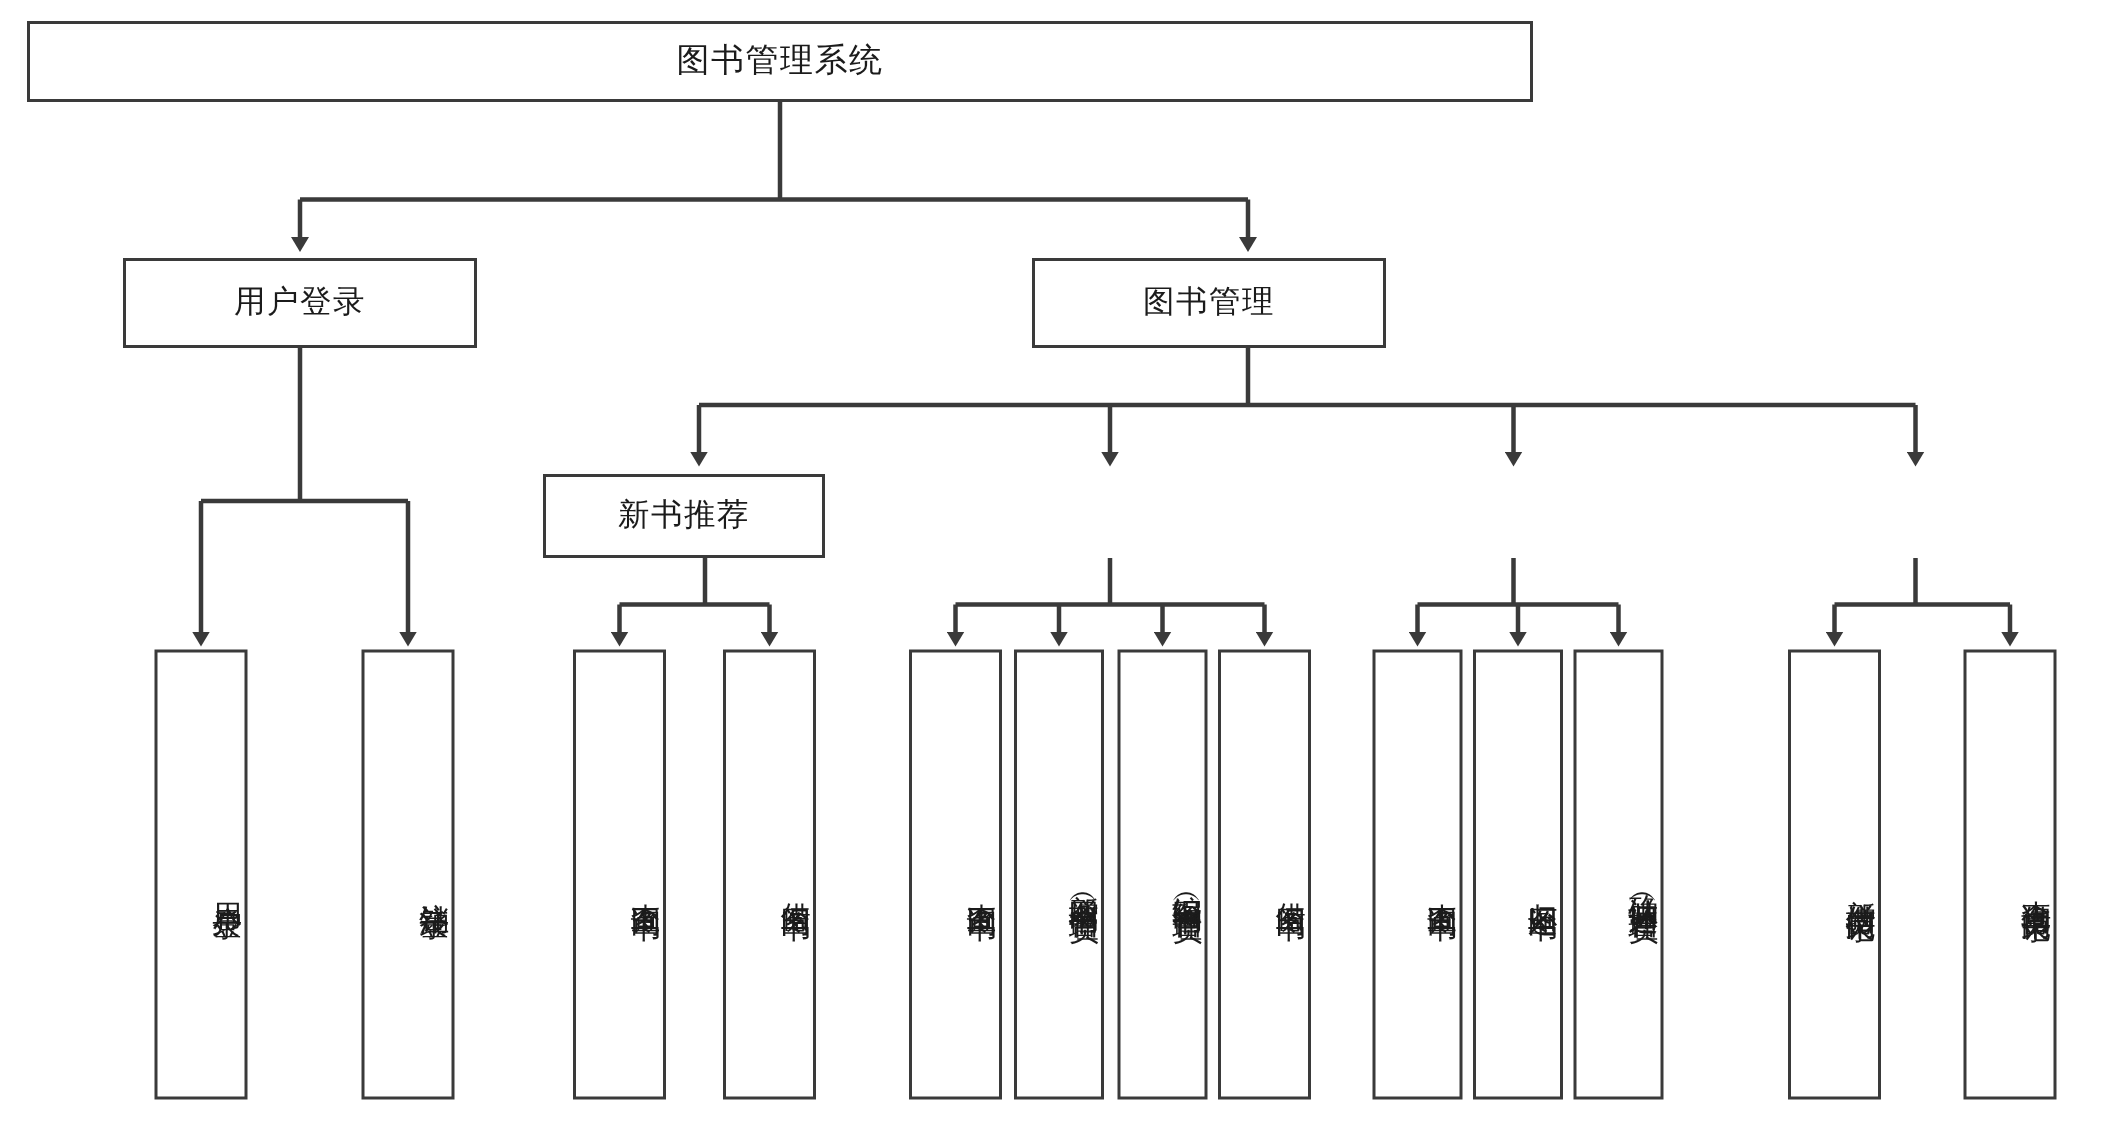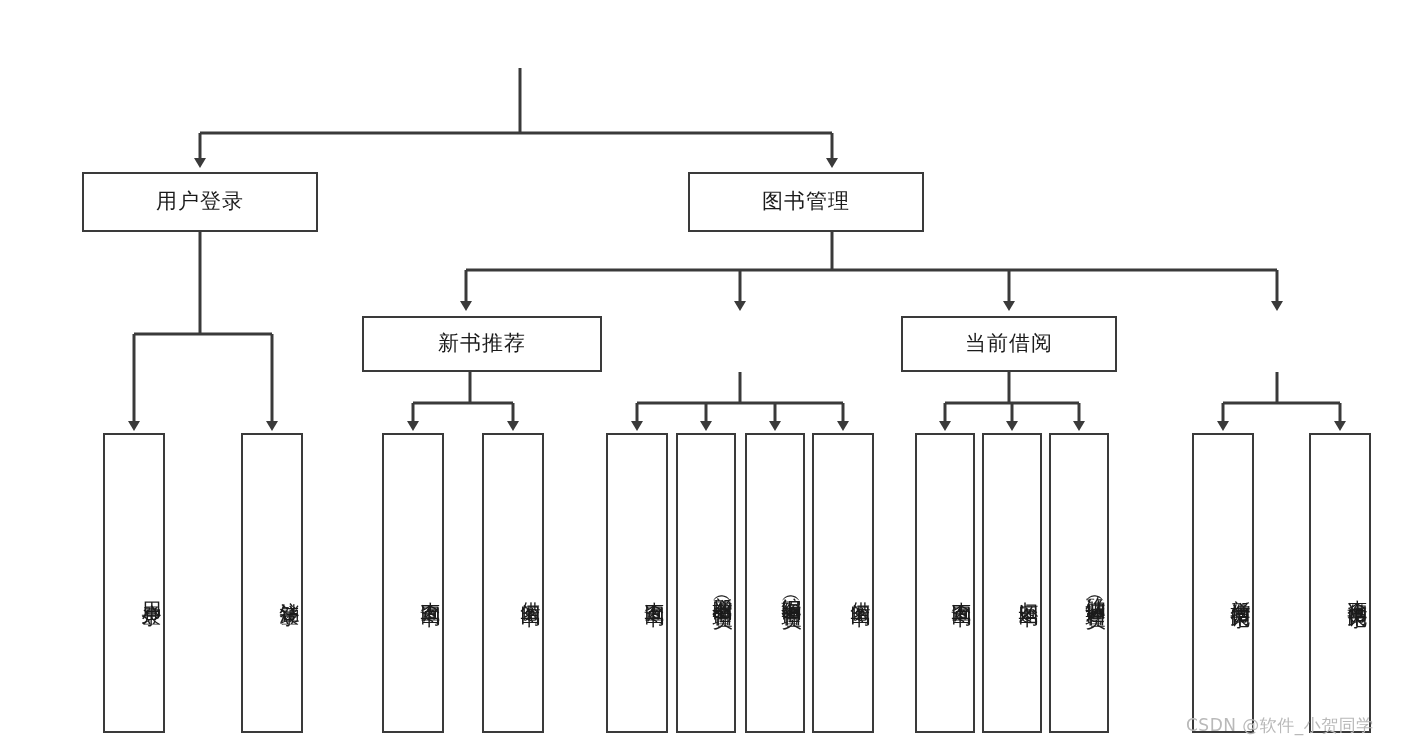--- a/index.html
+++ b/index.html
@@ -113,29 +113,29 @@
       <path d="M1012,403 L1012,423" marker-end="url(#arrow)"></path>
       <path d="M1079,403 L1079,423" marker-end="url(#arrow)"></path>
 
       <path d="M1277,372 L1277,403"></path>
       <path d="M1223,403 L1340,403"></path>
       <path d="M1223,403 L1223,423" marker-end="url(#arrow)"></path>
       <path d="M1340,403 L1340,423" marker-end="url(#arrow)"></path>
     </g>
   </svg>
 
+  <div class="node horizontal root" style="left:18px; top:14px; width:1004px; height:54px;">图书管理系统</div>
 
   <div class="node horizontal" style="left:82px; top:172px; width:236px; height:60px;">用户登录</div>
 
   <div class="node horizontal" style="left:688px; top:172px; width:236px; height:60px;">图书管理</div>
 
-  <div class="node horizontal" style="left:362px; top:316px; width:240px; height:56px;">新书推荐</div>
+  <div class="node horizontal" style="left:362px; top:316px; width:188px; height:56px;">新书推荐</div>
 
 
-  <div class="node horizontal" style="left:901px; top:316px; width:216px; height:56px;">当前借阅</div>
 
 
   <div class="node vertical" style="left:103px; top:433px; width:62px; height:300px;">用户登录</div>
 
   <div class="node vertical" style="left:241px; top:433px; width:62px; height:300px;">注销登录</div>
 
   <div class="node vertical" style="left:382px; top:433px; width:62px; height:300px;">查询图书</div>
 
   <div class="node vertical" style="left:482px; top:433px; width:62px; height:300px;">借阅图书</div>
 
@@ -150,15 +150,14 @@
   <div class="node vertical" style="left:915px; top:433px; width:60px; height:300px;">查询图书</div>
 
   <div class="node vertical" style="left:982px; top:433px; width:60px; height:300px;">归还图书</div>
 
   <div class="node vertical" style="left:1049px; top:433px; width:60px; height:300px;">确认归还（管理员）</div>
 
   <div class="node vertical" style="left:1192px; top:433px; width:62px; height:300px;">新增借阅记录</div>
 
   <div class="node vertical" style="left:1309px; top:433px; width:62px; height:300px;">查询借阅记录</div>
 
-  <div class="watermark">CSDN @软件_小贺同学</div>
 
 </div>
 
 </body></html>

